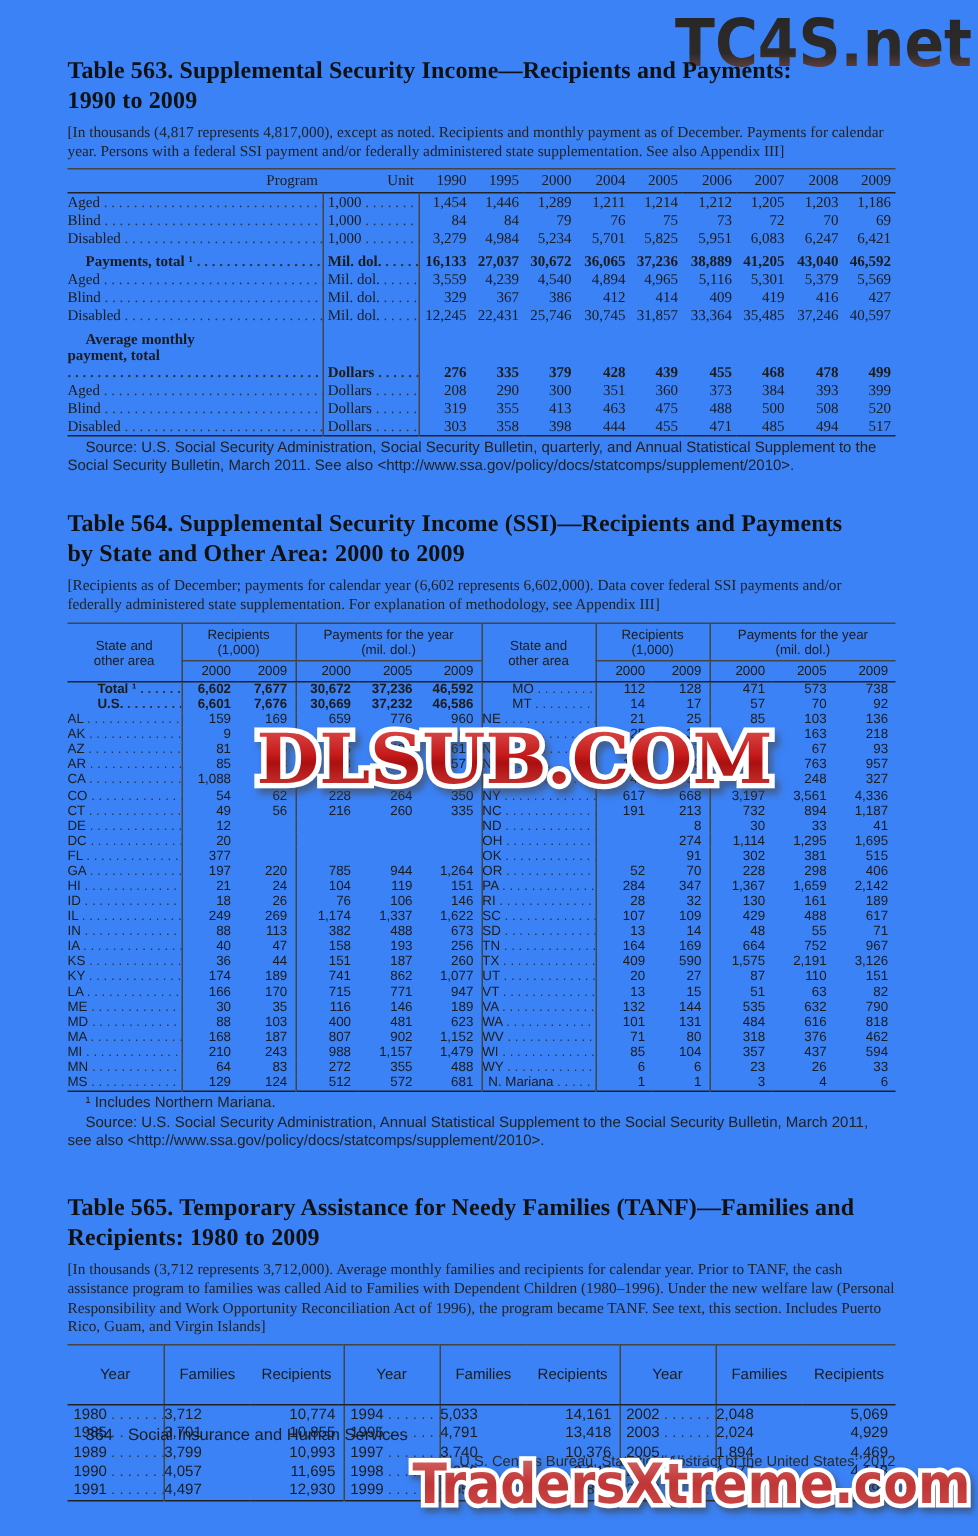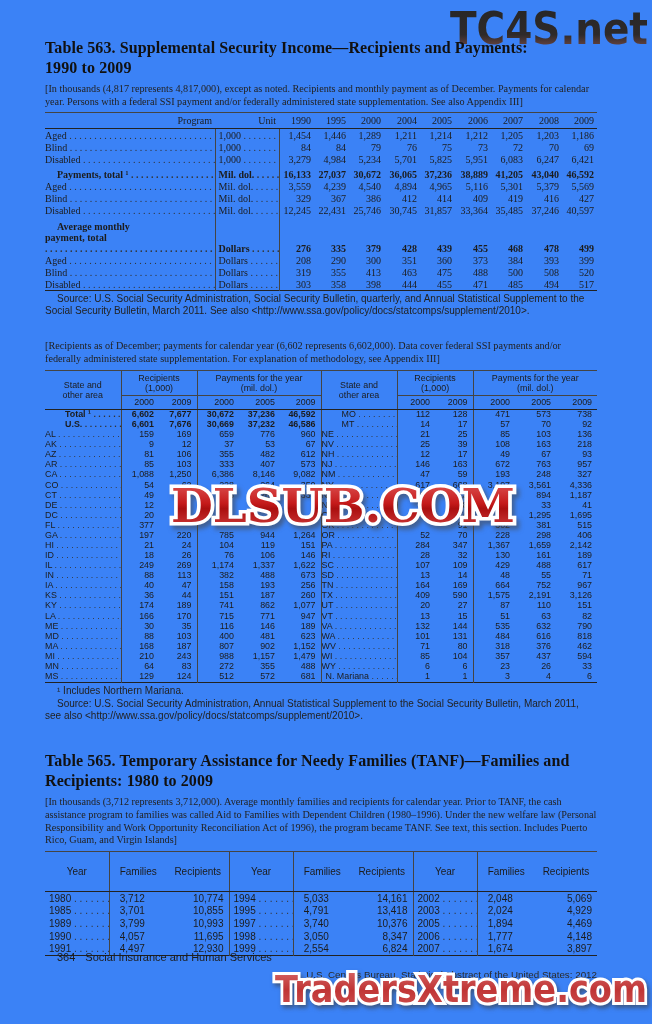--- a/index.html
+++ b/index.html
@@ -49,21 +49,21 @@
 
   
   .t565{font-size:10px;line-height:11.4px;}
   .t565 thead th{font-size:10px;border-bottom:1.4px solid #222;padding:14px 0;text-align:center;}
   .t565 th:nth-child(1),.t565 th:nth-child(3),.t565 th:nth-child(4),
   .t565 th:nth-child(6),.t565 th:nth-child(7),
   .t565 td:nth-child(1),.t565 td:nth-child(3),.t565 td:nth-child(4),
   .t565 td:nth-child(6),.t565 td:nth-child(7){border-right:1px solid #444;}
   .t565 td{padding:.6px 0;}
   .t565 td.yr{text-align:left;padding-left:4px;}
-  .t565 td.fam{text-align:center;padding-right:12px;}
+  .t565 td.fam{text-align:left;padding-right:12px;}
   .t565 td.rec{text-align:right;padding-right:5px;}
 
   
   .footer{position:absolute;left:57px;top:951px;z-index:2;font-size:11px;color:#1c1c1c;}
   .footer .pg{margin-right:10px;}
   .census{position:absolute;right:55px;top:969px;z-index:2;font-size:9.8px;color:#2a2a2a;}
 
   
   .wm{position:absolute;pointer-events:none;}
   #wm-top{left:448px;top:0px;z-index:1;}
@@ -278,20 +278,22 @@
               <td class="v">485</td>
               <td class="v">494</td>
               <td class="v">517</td>
             </tr>
           </tbody>
       </table>
       <p class="src">Source: U.S. Social Security Administration, Social Security Bulletin, quarterly, and Annual Statistical Supplement to the Social Security Bulletin, March 2011. See also &lt;http://www.ssa.gov/policy/docs/statcomps/supplement/2010&gt;.</p>
     </section>
 
     <section style="margin-top:24px;">
+      <h1 class="tbl-title">Table 564. Supplemental Security Income (SSI)—Recipients and Payments
+by State and Other Area: 2000 to 2009</h1>
       <p class="note">[Recipients as of December; payments for calendar year (6,602 represents 6,602,000). Data cover federal SSI payments and/or federally administered state supplementation. For explanation of methodology, see Appendix III]</p>
       <table class="t564">
         <colgroup>
           <col style="width:76px">
             <col style="width:38px">
             <col style="width:38px">
             <col style="width:42px">
             <col style="width:41px">
             <col style="width:41px">
           <col style="width:76px">

